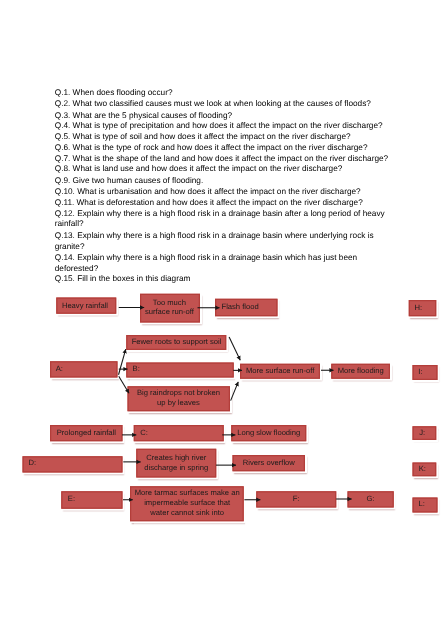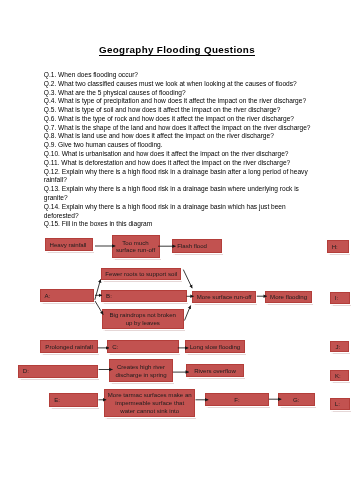--- a/index.html
+++ b/index.html
@@ -19,21 +19,20 @@
     justify-content:center;text-align:center;white-space:pre-line;
     box-shadow:0 0 0 1.6px #ffffff, 1.2px 1.8px 0.9px rgba(168,120,120,0.75);}
   .box.lft{justify-content:flex-start;padding-left:4px;}
   svg.lines{position:absolute;left:0;top:0;width:354px;height:500px;overflow:visible;pointer-events:none;}
 </style>
 </head>
 <body>
 
 <div id="page">
 
-  <div id="doc-title"><span>Geography Flooding Questions</span></div>
 
   <div id="questions">
     <div class="q">Q.1. When does flooding occur?</div>
     <div class="q">Q.2. What two classified causes must we look at when looking at the causes of floods?</div>
     <div class="q">Q.3. What are the 5 physical causes of flooding?</div>
     <div class="q">Q.4. What is type of precipitation and how does it affect the impact on the river discharge?</div>
     <div class="q">Q.5. What is type of soil and how does it affect the impact on the river discharge?</div>
     <div class="q">Q.6. What is the type of rock and how does it affect the impact on the river discharge?</div>
     <div class="q">Q.7. What is the shape of the land and how does it affect the impact on the river discharge?</div>
     <div class="q">Q.8. What is land use and how does it affect the impact on the river discharge?</div>

